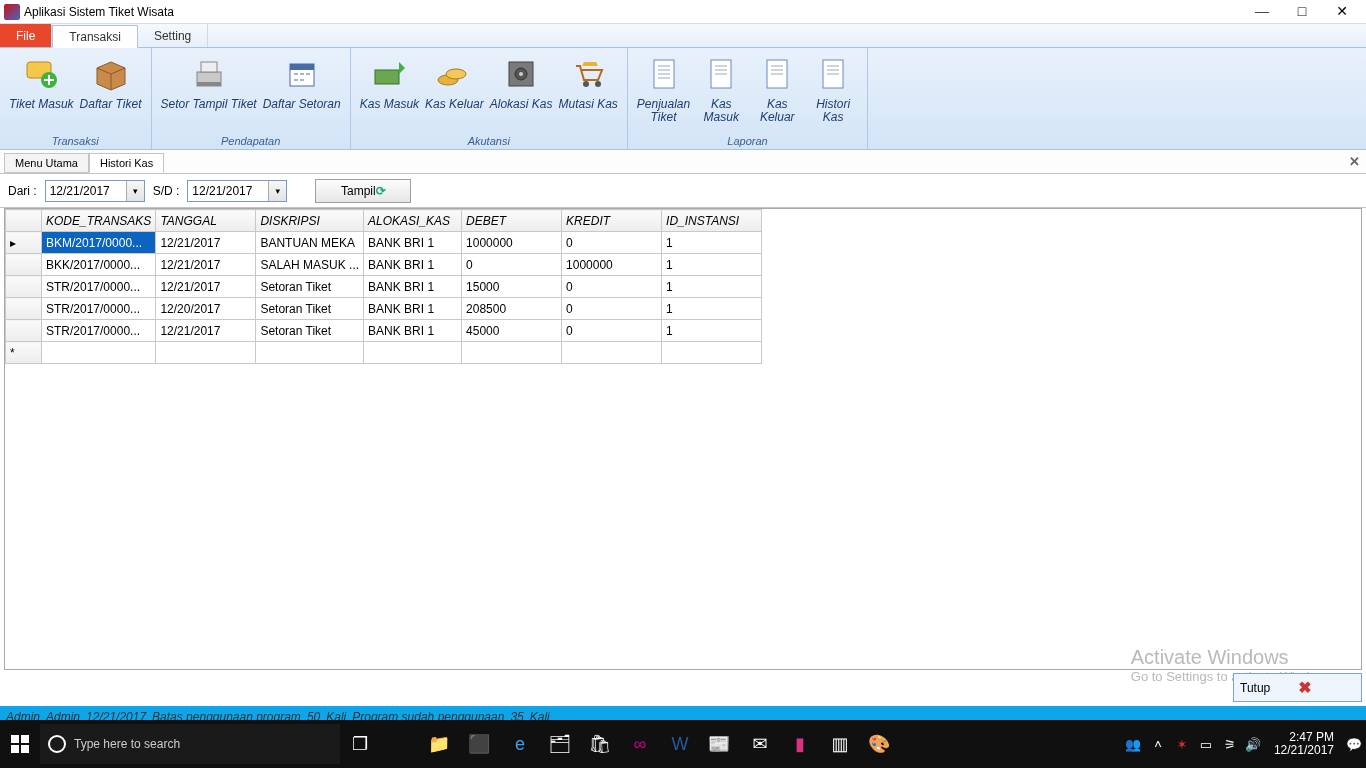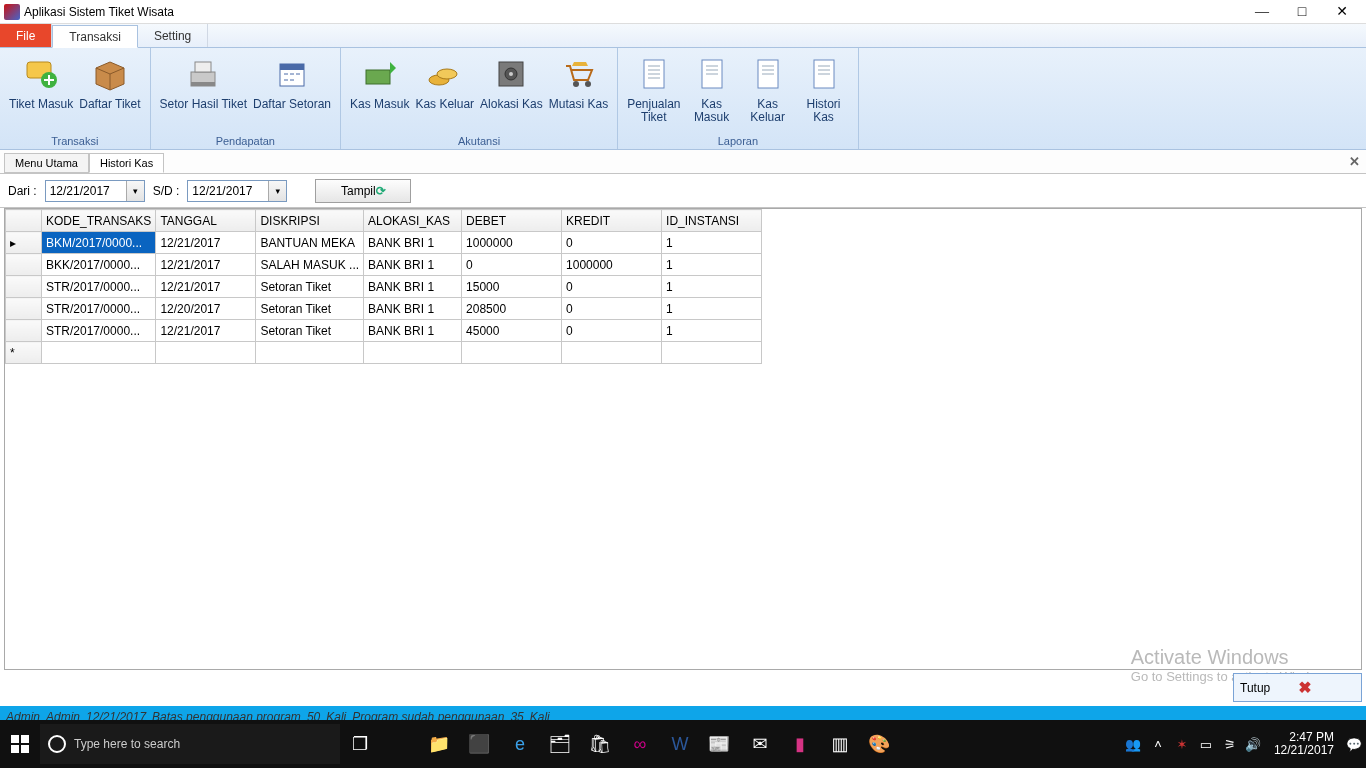--- a/index.html
+++ b/index.html
@@ -12,21 +12,21 @@
 .win-btns { display: flex; }
 .win-btn { width: 40px; height: 24px; display: flex; align-items: center; justify-content: center; font-size: 14px; font-family: "Segoe UI Symbol"; }
 
 
 .menu-tabs { height: 24px; background: linear-gradient(#f5f9fd,#e7effa); display: flex; border-bottom: 1px solid #a9c2e0; }
 .menu-tab { padding: 4px 16px; font-size: 12px; color: #333; border-right: 1px solid #d0d8e4; display:flex; align-items:center; }
 .menu-tab.file { background: #e8472b; color: #fff; }
 .menu-tab.active { background: #fff; border: 1px solid #a9c2e0; border-bottom: 1px solid #fff; position: relative; top: 1px; }
 
 
-.ribbon { height: 102px; background: linear-gradient(#e8f1fb,#d3e4f7); display: flex; border-bottom: 1px solid #a9c2e0; }
+.ribbon { height: 102px; background: linear-gradient(#e8f1fb,#d3e4f7); display: flex; border-bottom: 1px solid #a9c2e0; font-style: italic; }
 .ribbon-group { display: flex; flex-direction: column; border-right: 1px solid #b0c8e4; }
 .ribbon-items { display: flex; padding: 2px 6px 0 6px; flex:1; }
 .ribbon-item { display: flex; flex-direction: column; align-items: center; justify-content: flex-start; padding: 2px 3px; min-width: 56px; text-align: center; color: #1d3e6e; font-size: 11px; }
 .ribbon-icon { width: 44px; height: 44px; margin-bottom: 2px; display:flex; align-items:center; justify-content:center; }
 .ribbon-label { line-height: 1.1; }
 .ribbon-group-title { text-align: center; font-size: 11px; color: #3b5e93; padding-bottom: 2px; }
 
 
 .subtabs { height: 24px; display: flex; border-bottom: 1px solid #c4c4c4; background: #fdfdfd; align-items: flex-end; padding: 0 4px; position:relative; }
 .subtab { padding: 3px 10px; border: 1px solid #c4c4c4; font-size: 11px; margin-right: 0px; background:#f4f4f4; }
@@ -38,21 +38,21 @@
 .date-field { display:inline-flex; align-items:center; border:1px solid #7a9ac0; height:22px; background:#fff; }
 .date-field input { border:none; width:80px; padding:0 4px; font-size:12px; outline:none; }
 .date-field .dd { width:18px; height:20px; border-left:1px solid #aaa; display:flex; align-items:center; justify-content:center; font-size:9px; background:linear-gradient(#f7f7f7,#e3e3e3); }
 .btn-tampil { width: 96px; height: 24px; background: linear-gradient(#fdfdfd,#e6e6e6); border: 1px solid #9f9f9f; display:flex; align-items:center; justify-content:center; font-size:12px; }
 .btn-tampil .refresh { color:#2a7; font-weight:bold; }
 
 
 .grid-wrap { position:absolute; top:208px; left:4px; right:4px; bottom:98px; border:1px solid #a9a9a9; background:#fff; overflow:hidden; }
 table.grid { border-collapse: collapse; table-layout: fixed; }
 table.grid th, table.grid td { border: 1px solid #c8c8c8; padding: 3px 4px; text-align: left; font-size: 12px; height: 22px; overflow:hidden; white-space:nowrap; text-overflow:ellipsis; }
-table.grid th { background: linear-gradient(#fafafa,#ededed); font-weight: normal; }
+table.grid th { background: linear-gradient(#fafafa,#ededed); font-weight: normal; font-style: italic; }
 .rowhdr { width: 36px; background: linear-gradient(#fafafa,#ededed); text-align:center; }
 td.sel { background:#0a64c0; color:#fff; }
 
 
 .close-panel { position:absolute; right:4px; bottom:66px; border:1px solid #7aa3d6; background:#eef5fd; padding: 4px 6px; display:flex; align-items:center; gap:28px; width:129px; }
 .close-panel .x { color:#c33; font-weight:bold; font-size:16px; }
 
 
 .watermark { position:absolute; right:30px; bottom:84px; color:#b9b9b9; text-align:left; }
 .watermark .l1 { font-size:20px; }
@@ -122,21 +122,21 @@
   <div class="ribbon-group">
     <div class="ribbon-items">
       <div class="ribbon-item" style="min-width:80px">
         <div class="ribbon-icon">
             <svg class="ic" viewBox="0 0 40 40">
               <rect x="8" y="18" width="24" height="14" fill="#c9c9c9" stroke="#888"></rect>
               <rect x="12" y="8" width="16" height="10" fill="#eee" stroke="#888"></rect>
               <rect x="8" y="28" width="24" height="4" fill="#888"></rect>
             </svg>
           </div>
-        <div class="ribbon-label">Setor Hasil Tiket</div>
+        <div class="ribbon-label">Setor Tampil Tiket</div>
       </div>
       <div class="ribbon-item" style="min-width:74px">
         <div class="ribbon-icon">
             <svg class="ic" viewBox="0 0 40 40">
               <rect x="8" y="10" width="24" height="22" fill="#fff" stroke="#4a6aa8"></rect>
               <rect x="8" y="10" width="24" height="6" fill="#4a6aa8"></rect>
               <path d="M12 20h4M18 20h4M24 20h4M12 26h4M18 26h4" stroke="#4a6aa8"></path>
             </svg>
           </div>
         <div class="ribbon-label">Daftar Setoran</div>

